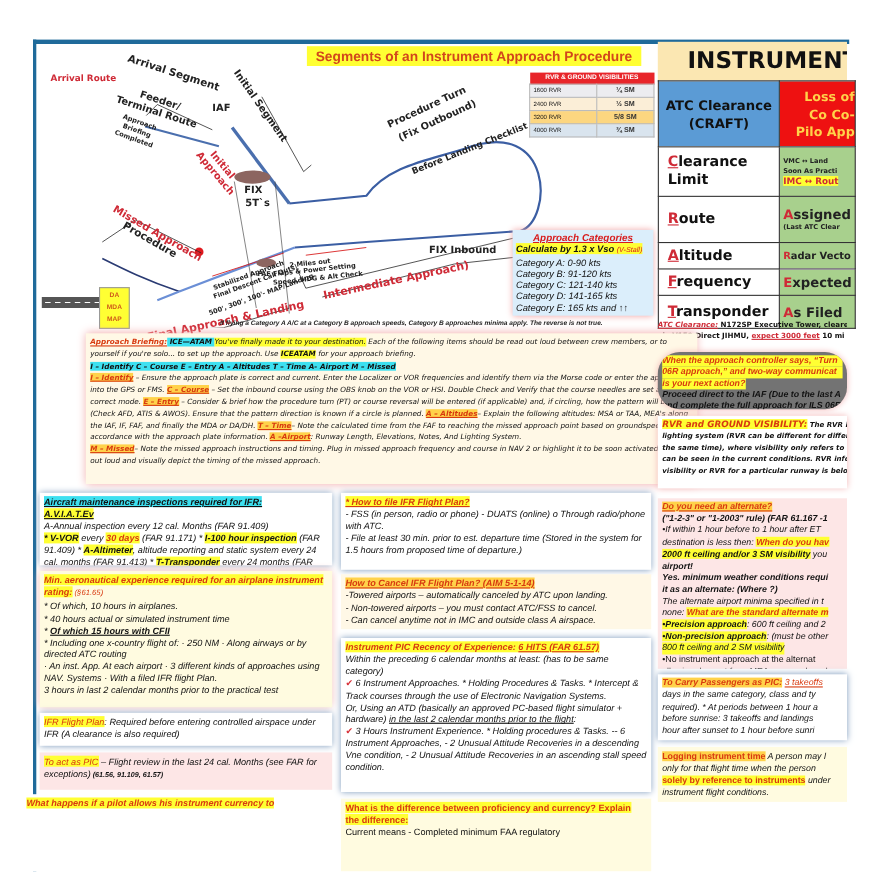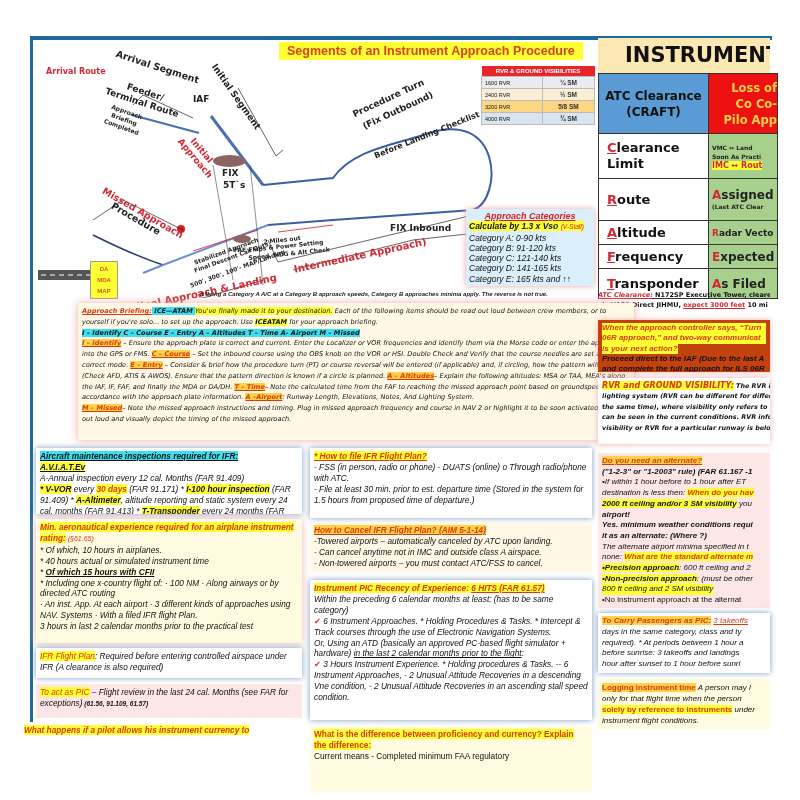--- a/index.html
+++ b/index.html
@@ -72,21 +72,21 @@
   .ifrplan { left: 36px; top: 648px; width: 266px; height: 30px; background: #fff; box-shadow: 0 0 6px #7e9bbd; padding: 3px 4px; font-size: 8.3px; line-height: 11px; }
   .topic { left: 36px; top: 684px; width: 266px; height: 34px; background: #fde6e6; padding: 3px 4px; font-size: 8.3px; line-height: 11px; }
   .whathap { left: 20px; top: 722px; width: 266px; height: 70px; background: #fff; padding: 3px 4px; font-size: 8.3px; line-height: 11px; }
 
   .fileplan { left: 310px; top: 448px; width: 282px; height: 70px; background: #fff; box-shadow: 0 0 6px #7e9bbd; padding: 3px 4px; font-size: 8.3px; line-height: 11px; }
   .cancel { left: 310px; top: 522px; width: 282px; height: 50px; background: #fff8e6; padding: 3px 4px; font-size: 8.3px; line-height: 11px; }
   .recency { left: 310px; top: 580px; width: 282px; height: 140px; background: #fff; box-shadow: 0 0 6px #7e9bbd; padding: 3px 4px; font-size: 8.3px; line-height: 10.9px; }
   .diff { left: 310px; top: 726px; width: 282px; height: 66px; background: #fffbe0; padding: 3px 4px; font-size: 8.3px; line-height: 11px; font-style: normal; }
   .diff .head { background: #ffff33; }
 
-  .turn { left: 598px; top: 320px; width: 172px; height: 52px; background: #c2410c; box-shadow: 0 0 6px #f2b4b4; padding: 3px 4px; font-size: 8px; line-height: 10.3px; white-space: nowrap; }
+  .turn { left: 598px; top: 320px; width: 172px; height: 52px; background: #737373; box-shadow: 0 0 6px #f2b4b4; padding: 3px 4px; font-size: 8px; line-height: 10.3px; white-space: nowrap; border-radius: 20px; }
   .turn .q { background: #ffff33; color: #d83a10; }
   .rvrtext { left: 598px; top: 378px; width: 172px; height: 66px; background: #fff; box-shadow: 0 0 6px #f2b4b4; padding: 3px 4px; font-family: "DejaVu Sans", sans-serif; font-size: 6.4px; line-height: 10.4px; font-weight: bold; white-space: nowrap; }
   .rvrtext .t { background: #ffff33; color: #d83a10; font-size: 8px; }
   .alt { left: 598px; top: 453px; width: 172px; height: 155px; background: #fde6e6; padding: 3px 4px; font-size: 8px; line-height: 10.7px; white-space: nowrap; }
   .carry { left: 598px; top: 613px; width: 172px; height: 60px; background: #fff; box-shadow: 0 0 6px #7e9bbd; padding: 3px 4px; font-size: 8px; line-height: 10.8px; white-space: nowrap; }
   .logging { left: 598px; top: 679px; width: 172px; height: 50px; background: #fffbe0; padding: 3px 4px; font-size: 8px; line-height: 11px; white-space: nowrap; }
   .check { color: #d8323a; font-style: normal; }
 </style>
 </head>
 <body>
@@ -241,21 +241,21 @@
   <span class="hl-y bold ul">A.V.I.A.T.Ev</span><br>
   <span>A-Annual inspection every 12 cal. Months (FAR 91.409)</span><br>
   <span class="hl-y bold">* V-VOR</span><span> every </span><span class="hl-y bold red">30 days</span><span> (FAR 91.171)  * </span><span class="hl-y bold">I-100 hour inspection</span><span> (FAR 91.409) * </span><span class="hl-y bold">A-Altimeter</span><span>, altitude reporting and static system every 24 cal. months (FAR 91.413) * </span><span class="hl-y bold">T-Transponder</span><span> every 24 months (FAR 91.413) * </span>
 </div>
 
 <div class="box minexp">
   <span class="head" style="background:#ffff33;">Min. aeronautical experience required for an airplane instrument rating:</span><span class="red" style="font-size:7px;"> (§61.65)</span>
   <div>* Of which, 10 hours in airplanes.</div>
   <div>* 40 hours actual or simulated instrument time</div>
   <div>* <span class="ul bold">Of which 15 hours with CFII</span></div>
-  <div>* Including one x-country flight of: · 100 NM  · Along airways or by directed ATC routing</div>
+  <div>* Including one x-country flight of: · 250 NM  · Along airways or by directed ATC routing</div>
   <div>· An inst. App. At each airport · 3 different kinds of approaches using NAV. Systems · With a filed IFR flight Plan.</div>
   <div>3 hours in last 2 calendar months prior to the practical test</div>
 </div>
 
 <div class="box ifrplan">
   <span class="hl-y red">IFR Flight Plan</span><span>: Required before entering controlled airspace under IFR (A clearance is also required)</span>
 </div>
 
 <div class="box topic">
   <span class="hl-y red">To act as PIC</span><span> – Flight review in the last 24 cal. Months (see FAR for exceptions)</span><span style="font-size:6.5px;font-weight:bold;"> (61.56, 91.109, 61.57)</span>
@@ -267,22 +267,22 @@
 
 <div class="box fileplan">
   <span class="head ul" style="background:#ffff33;">* How to file IFR Flight Plan?</span>
   <div>- FSS (in person, radio or phone) - DUATS (online) o Through radio/phone with ATC.</div>
   <div>- File at least 30 min. prior to est. departure time (Stored in the system for 1.5 hours from proposed time of departure.)</div>
 </div>
 
 <div class="box cancel">
   <span class="head ul" style="background:#ffd24a;margin-top:24px;">How to Cancel IFR Flight Plan? (AIM 5-1-14)</span>
   <div>-Towered airports – automatically canceled by ATC upon landing.</div>
+  <div>- Non-towered airports – you must contact ATC/FSS to cancel.</div>
   <div>- Can cancel anytime not in IMC and outside class A airspace.</div>
-  <div>- Non-towered airports – you must contact ATC/FSS to cancel.</div>
 </div>
 
 <div class="box recency">
   <span class="head" style="background:#ffff33;">Instrument PIC Recency of Experience: </span><span class="head ul" style="background:#ffff33;">6 HITS (FAR 61.57)</span>
   <div>Within the preceding 6 calendar months at least: (has to be same category)</div>
   <div><span class="check">✔</span><span> 6 Instrument Approaches. * Holding Procedures &amp; Tasks. * Intercept &amp; Track courses through the use of Electronic Navigation Systems.</span></div>
   <div><span>Or, Using an ATD (basically an approved PC-based flight simulator + hardware) </span><span class="ul">in the last 2 calendar months prior to the flight</span><span>:</span></div>
   <div><span class="check">✔</span><span>  3 Hours Instrument Experience. *  Holding procedures &amp; Tasks. -- 6 Instrument Approaches, - 2 Unusual Attitude Recoveries in a descending Vne condition, -  2 Unusual Attitude Recoveries in an ascending stall speed condition.</span></div>
 </div>
 

